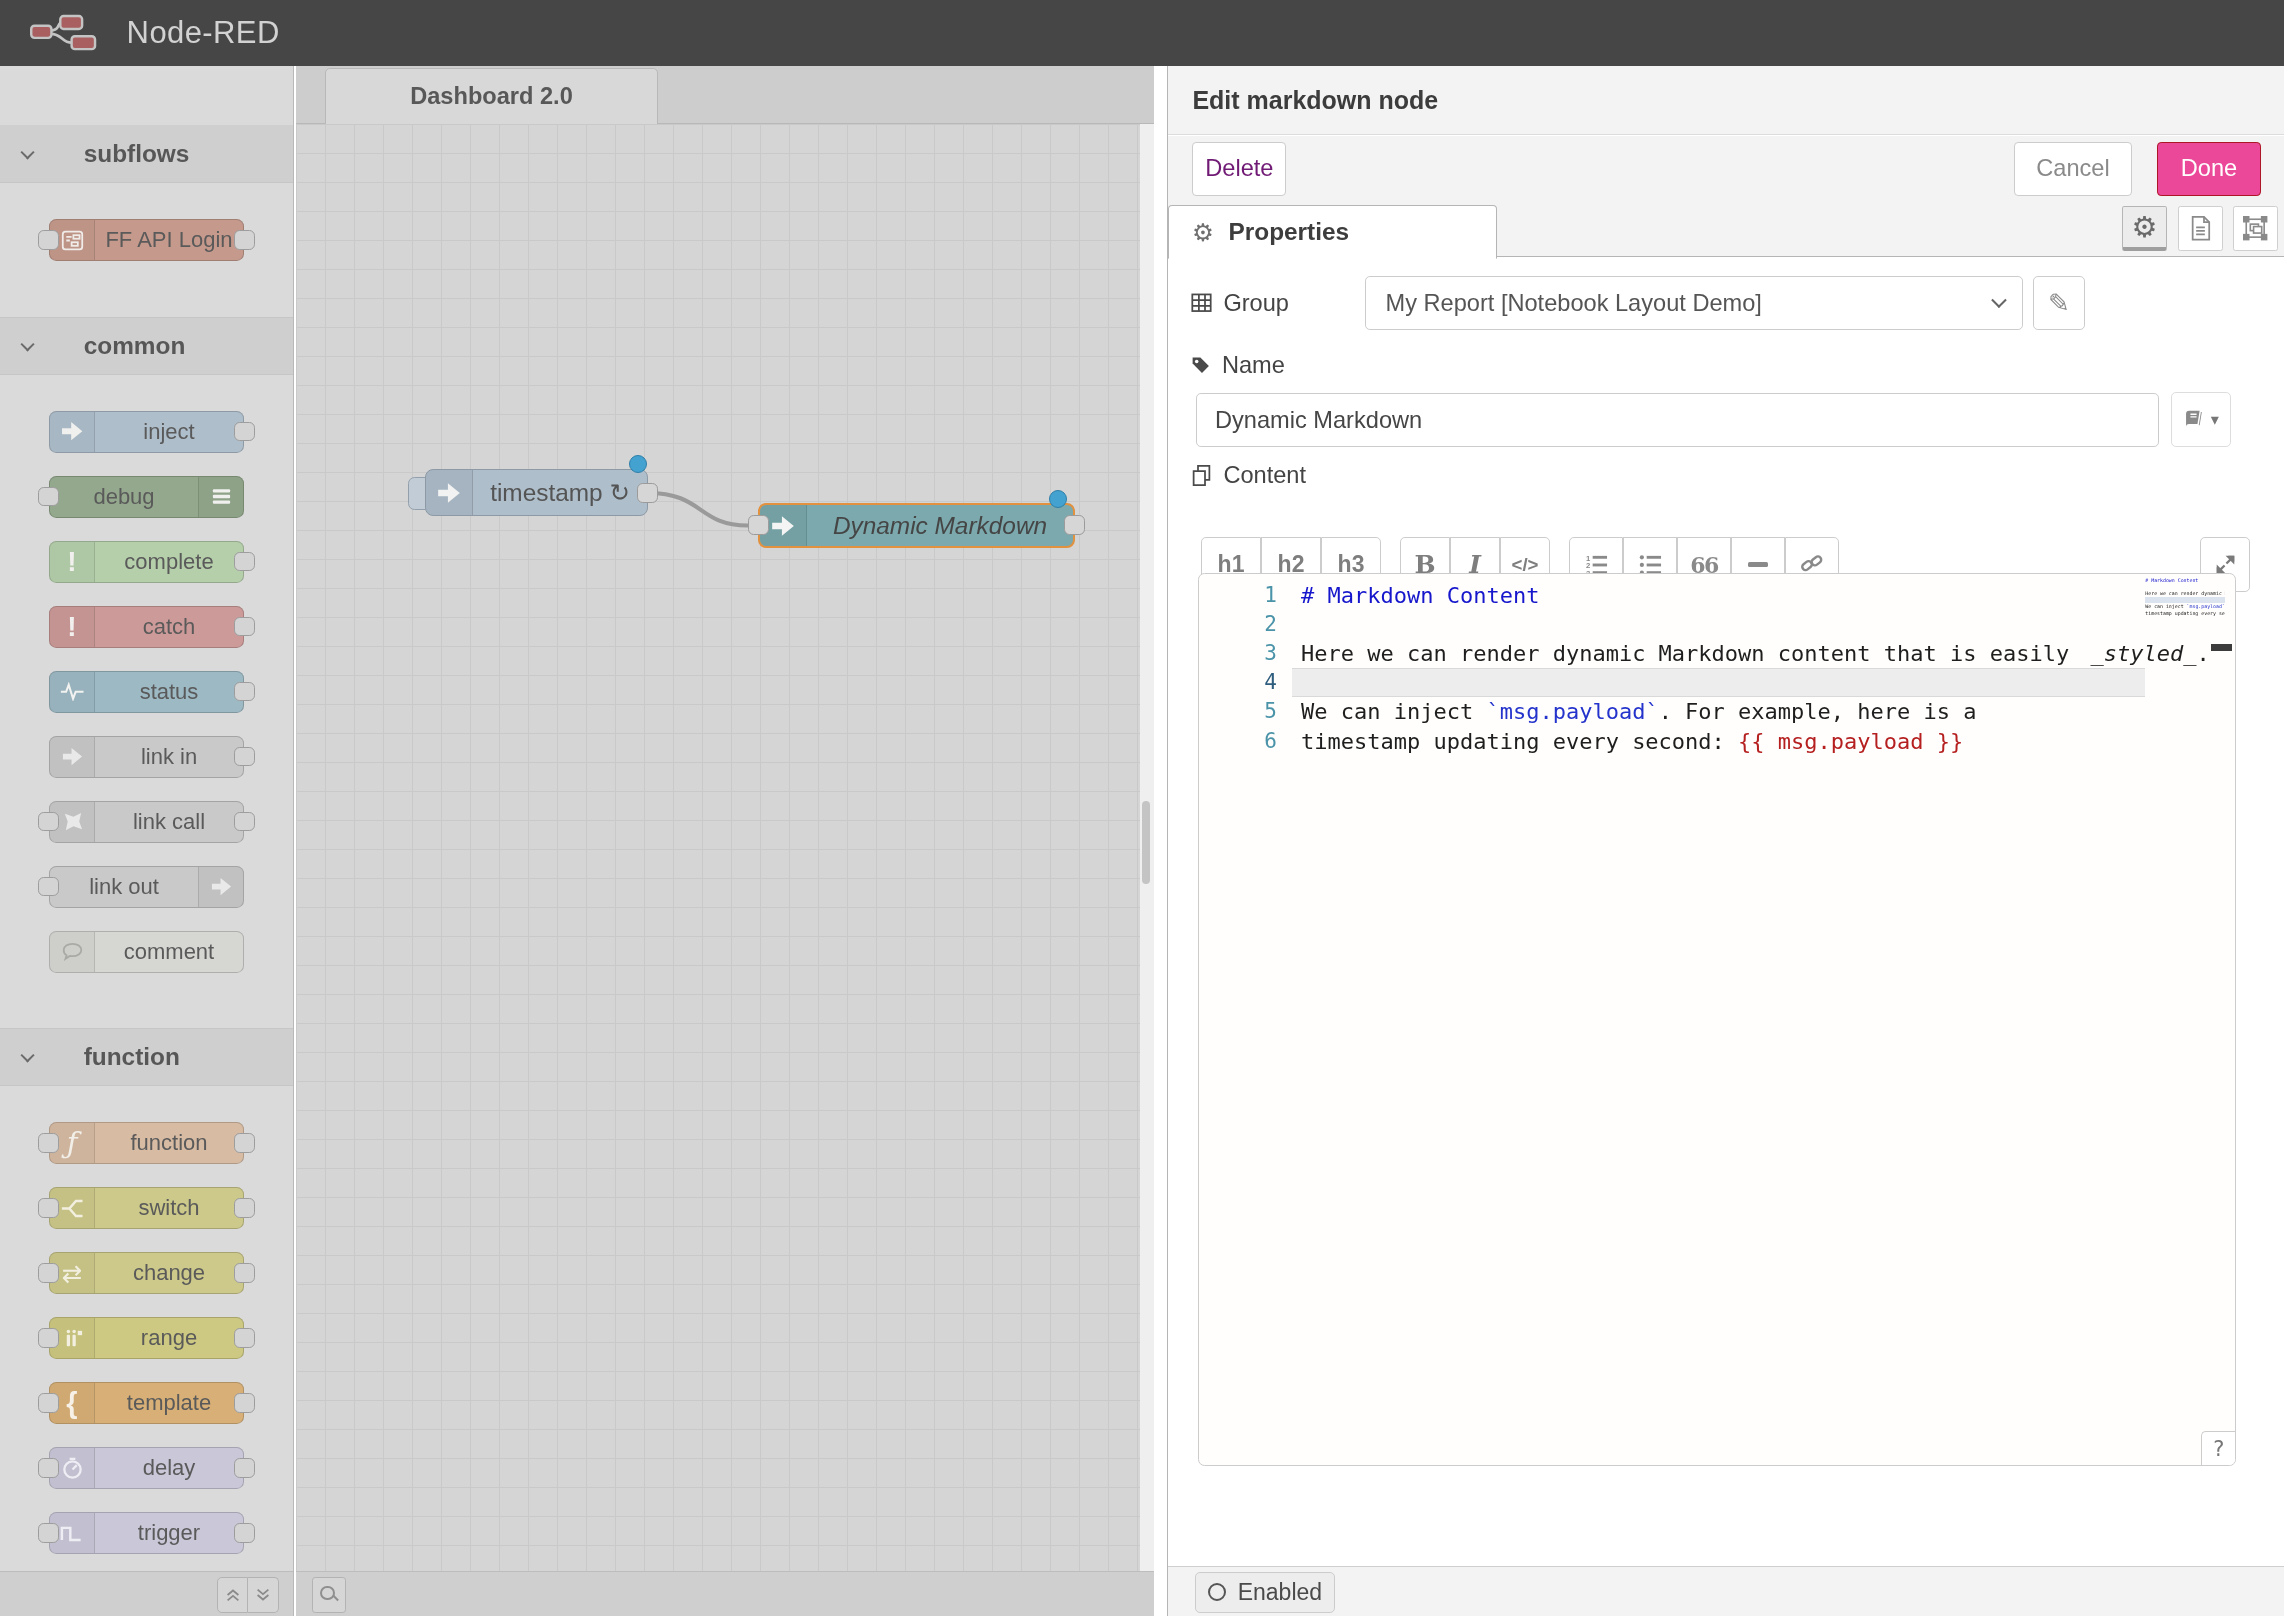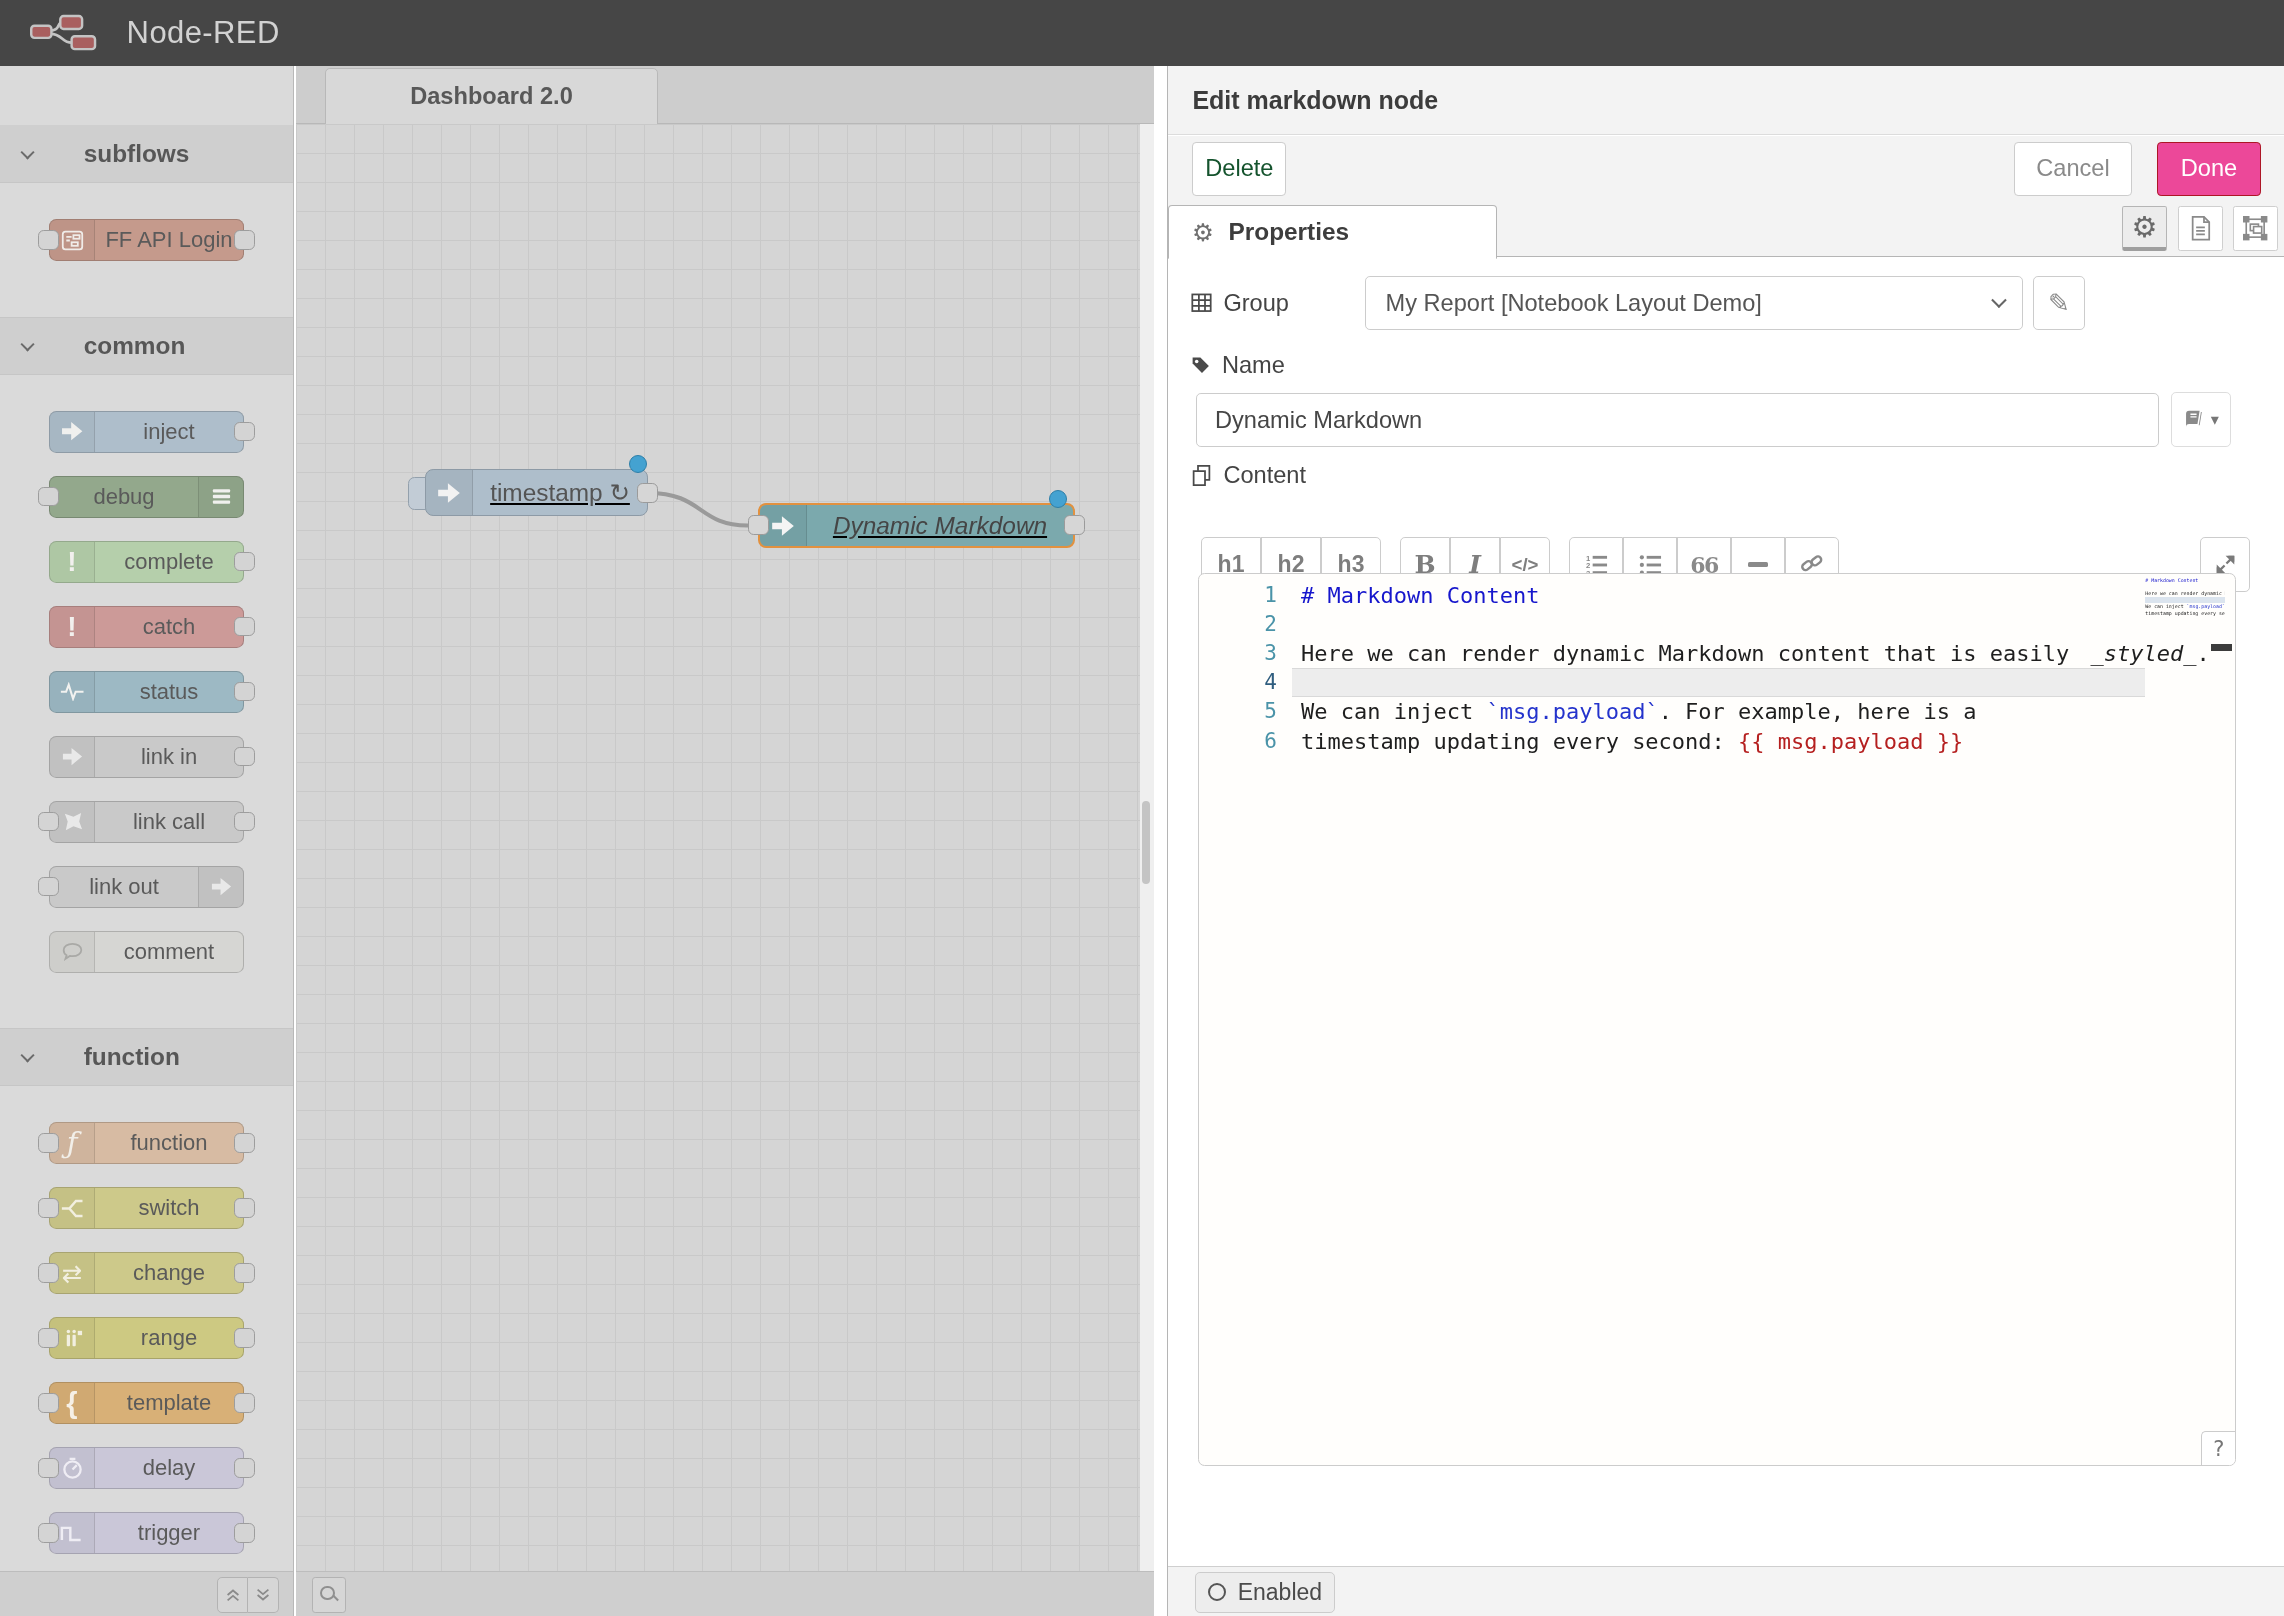--- a/index.html
+++ b/index.html
@@ -46,40 +46,40 @@
   .fb-up { right:45px; border-radius:4.9px 0 0 4.9px; } .fb-dn { right:14px; border-left:none; border-radius:0 4.9px 4.9px 0; }
 
   
   .canvas { position:absolute; left:296px; top:66px; width:858px; height:1551px; }
   .tabbar { position:absolute; left:0; top:0; width:100%; height:58px; background:#cdcdcd; border-bottom:1.6px solid #b8b8b8; }
   .tab { position:absolute; left:29px; top:2.4px; width:333px; height:57px; background:#d8d8d8; border:1.6px solid #b8b8b8; border-radius:4.9px 4.9px 0 0; display:flex; align-items:center; justify-content:center; font-size:23.6px; font-weight:bold; color:#585858; cursor:pointer; }
   .grid { position:absolute; left:0; top:58px; width:844px; height:1447px; background-color:#d5d5d5;
     background-image:linear-gradient(to right,#c9c9c9 0.8px,transparent 0.8px),linear-gradient(to bottom,#c9c9c9 0.8px,transparent 0.8px);
     background-size:29px 29px; overflow:hidden; }
   .wiresvg { position:absolute; left:0; top:0; }
-  .fnode { position:absolute; border-radius:8.1px; display:flex; align-items:stretch;text-decoration:underline; }
+  .fnode { position:absolute; border-radius:8.1px; display:flex; align-items:stretch; }
   .fn-ts { left:129px; top:345px; width:223px; height:47px; background:#aebecb; border:1.6px solid #8d9aa6; }
   .fn-md { left:462px; top:379px; width:317px; height:45px; background:#7ba9ad; border:2.4px solid #e2913f; }
   .fni { width:47px; display:flex; align-items:center; justify-content:center; background:rgba(0,0,0,0.05); border-right:0.8px solid rgba(0,0,0,0.12); border-radius:6.5px 0 0 6.5px; }
   .fnl { flex:1; display:flex; align-items:center; justify-content:center; font-size:24.4px; color:#545454; white-space:nowrap; }
   .fn-md .fnl { font-style:italic; color:#454545; }
   .inj-btn { position:absolute; left:112px; top:353px; width:24.4px; height:32.5px; background:#c2ccd6; border:1.6px solid #93a0ac; border-radius:6.5px; cursor:pointer; }
   .cport { position:absolute; width:21px; height:19.5px; background:#d6d6d6; border:1.6px solid #9b9b9b; border-radius:5.7px; cursor:crosshair; }
   .chg { position:absolute; width:18px; height:18px; border-radius:50%; background:#44a2d1; border:1.6px solid #2e7fa8; }
   .scrollstrip { position:absolute; right:0; top:58px; width:14px; height:1447px; background:#efefef; }
   .scrollthumb { position:absolute; left:2.4px; top:677px; width:8.1px; height:83px; background:#c4c4c4; border-radius:4.1px; }
   .cv-foot { position:absolute; left:0; bottom:0; width:100%; height:46px; background:#cfcfcf; border-top:1.6px solid #bdbdbd; }
   .cv-search { position:absolute; left:16.2px; top:4.9px; width:34px; height:36px; background:#d6d6d6; border:1.6px solid #b3b3b3; border-radius:3.2px; display:flex; align-items:center; justify-content:center; cursor:pointer; }
 
   
   .dlg { position:absolute; left:1167px; top:66px; width:1117px; height:1551px; background:#fff; border-left:1.6px solid #b5b5b5; }
   .dlg-title { position:absolute; left:0; top:0; width:100%; height:69px; background:#f3f3f3; border-bottom:0.8px solid #dcdcdc; line-height:69px; padding-left:24.4px; font-size:25px; font-weight:bold; color:#3c3c3c; }
   .dlg-actions { position:absolute; left:0; top:70px; width:100%; height:67px; background:#f3f3f3; }
   .btn { position:absolute; top:5.7px; height:54px; border-radius:4.1px; font-size:23.6px; display:flex; align-items:center; justify-content:center; cursor:pointer; font-family:"Liberation Sans",sans-serif; }
-  .btn-plain { background:#fff; border:1.6px solid #ccc; color:#14532d; }
+  .btn-plain { background:#fff; border:1.6px solid #ccc; color:#701a75; }
   .b-del { left:24.4px; width:94px; } .b-can { left:846px; width:118px; color:#8a8a8a; }
   .b-done { left:989px; width:104px; background:#ec4899; border:1.6px solid #AD1625; color:#fff; }
   .dlg-tabs { position:absolute; left:0; top:137px; width:100%; height:54px; background:#f3f3f3; border-bottom:1.6px solid #b5b5b5; }
   .ptab { position:absolute; left:0; top:2.4px; width:329px; height:54px; background:#fff; border:1.6px solid #b5b5b5; border-bottom:1.6px solid #fff; border-radius:4.1px 4.1px 0 0; display:flex; align-items:center; padding-left:23px; cursor:pointer; z-index:2; }
   .ptab .g { font-size:24.4px; color:#707070; margin-right:14.6px; }
   .ptab .t { font-size:24.4px; font-weight:bold; color:#3d3d3d; }
   .mini-btn { position:absolute; top:3.2px; width:45px; height:45px; background:#fff; border:1.6px solid #cfcfcf; border-radius:2.4px; display:flex; align-items:center; justify-content:center; cursor:pointer; }
   .mini-btn.act { background:#ececec; border-color:#b5b5b5; border-bottom:4.1px solid #9e9e9e; }
   .mb-gear { left:954px; font-size:29px; color:#6a6a6a; } .mb-doc { left:1010px; } .mb-frame { left:1065px; }
 

